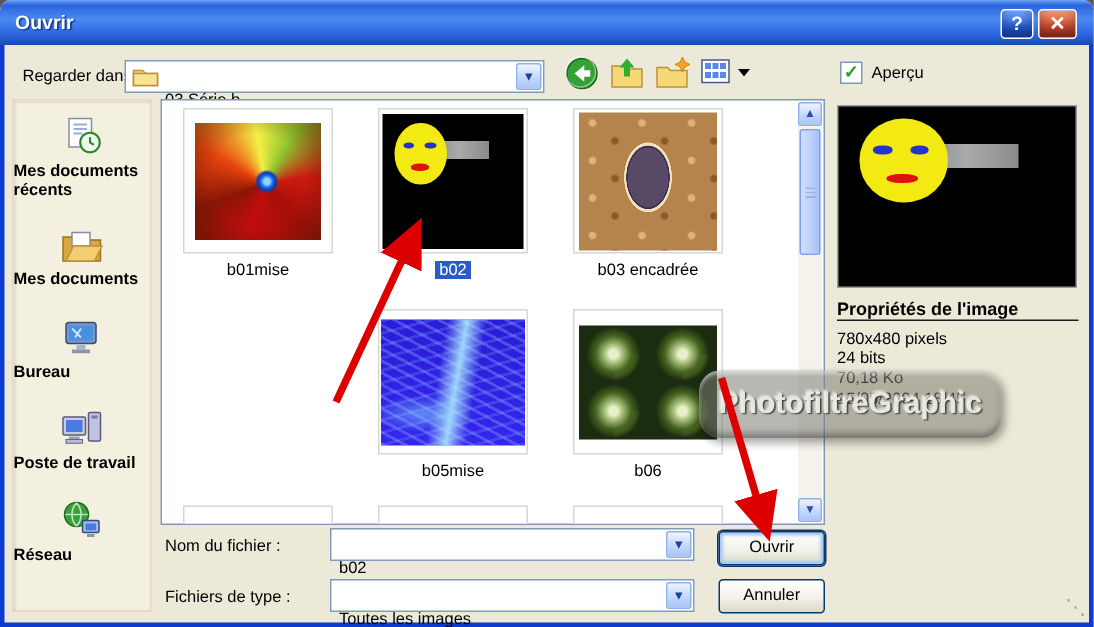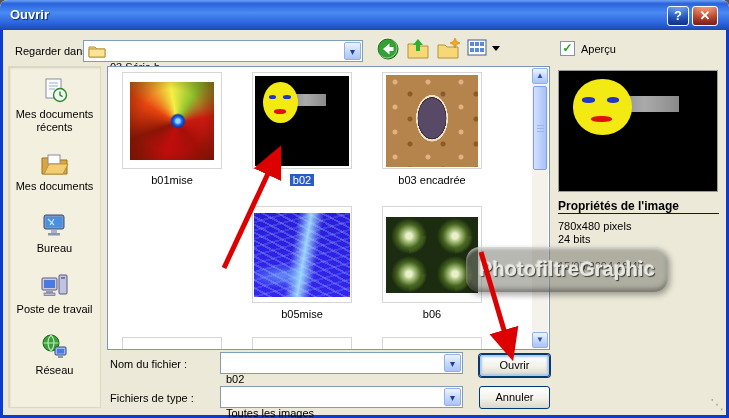--- a/index.html
+++ b/index.html
@@ -43,21 +43,21 @@
   .checkbox { position:absolute; left:560px; top:41px; width:15px; height:15px; background:#fff;
     border:1px solid #7a96b8; text-align:center; line-height:13px; color:#21a121; font-weight:bold;
     font-size:12px; cursor:pointer; }
   .checkbox-label { position:absolute; left:581px; top:43px; }
 
   
   .sidebar { position:absolute; left:8px; top:66px; width:93px; height:342px;
     background:#f3f0df; border:1px solid #dcd8c2;
     box-shadow:inset 1px 1px 2px rgba(120,110,80,.25); padding-top:10px;
     display:flex; flex-direction:column; align-items:center; }
-  .place { width:100%; text-align:center; margin-bottom:17px; cursor:pointer; }
+  .place { width:100%; text-align:left; margin-bottom:17px; cursor:pointer;font-weight:bold; }
   .place svg { display:block; margin:0 auto 3px; }
   .place .plabel { line-height:1.2; }
 
   
   .filelist { position:absolute; left:107px; top:66px; width:443px; height:284px;
     background:#fff; border:1px solid #8096b8; overflow:hidden; }
   .file-item { position:absolute; width:122px; text-align:center; cursor:pointer; }
   .thumb-box { width:100px; height:97px; margin:0 auto; background:#fff; border:1px solid #d6d6d6;
     display:flex; align-items:center; justify-content:center; }
   .file-label { display:inline-block; margin-top:5px; padding:0 3px; }
@@ -322,20 +322,21 @@
     <div class="s-face">
       <div class="s-eye l"></div>
         <div class="s-eye r"></div>
         <div class="s-mouth"></div>
     </div>
   </div>
   <div class="props-heading">Propriétés de l'image</div>
   <div class="props-divider"></div>
   <div class="prop-line p0">780x480 pixels</div>
   <div class="prop-line p1">24 bits</div>
+  <div class="prop-line p2">70,18 Ko</div>
   <div class="prop-line p3">15/05/2004 18:45</div>
 
   <div class="watermark">
     <span>PhotofiltreGraphic</span>
   </div>
 
   <span class="f-label1">Nom du fichier :</span>
   <div class="combo filename-combo">
     <span class="val">b02</span>
     <div class="combo-btn">

